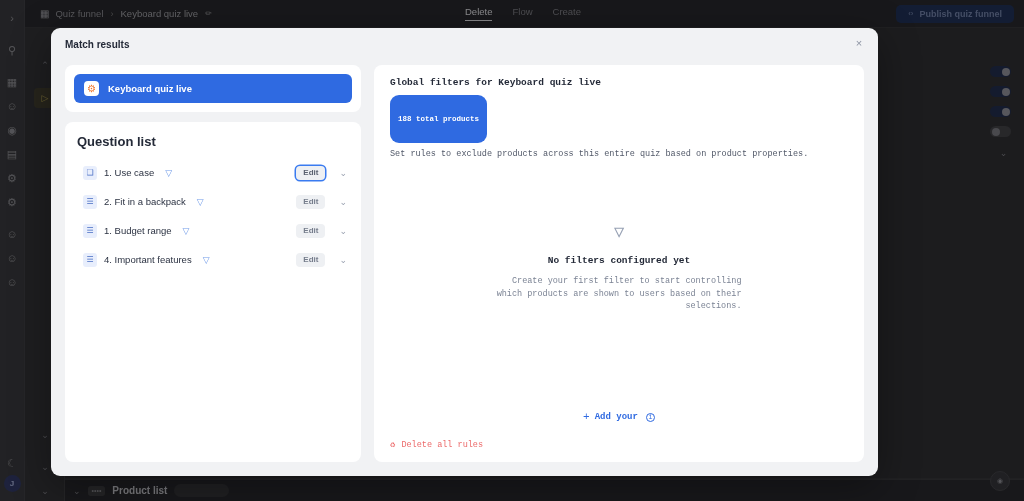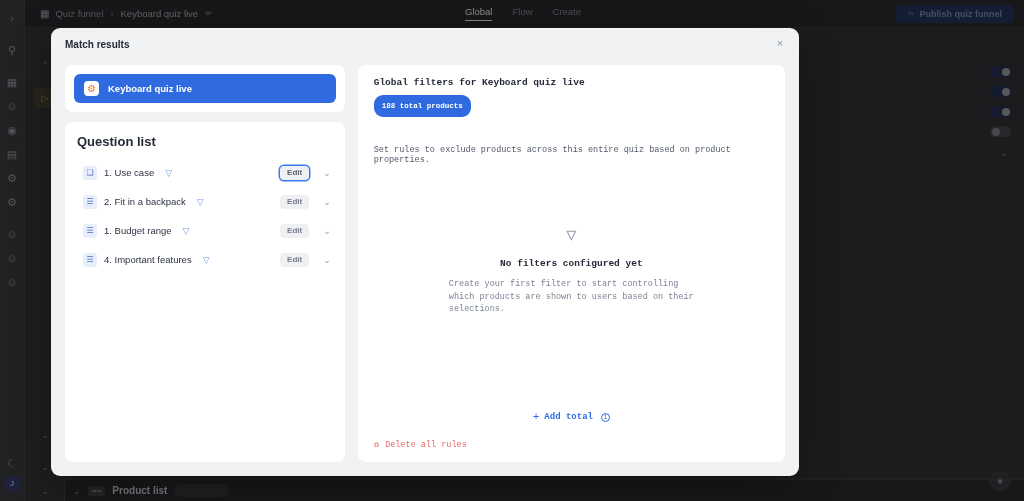--- a/index.html
+++ b/index.html
@@ -104,21 +104,21 @@
   }
   .row-sep {
     position: absolute; left: 65px; right: 0; height: 1px; background: #313133;
   }
 
   
   .scrim { position: absolute; inset: 0; background: rgba(10,10,12,0.42); }
 
   
   .modal {
-    position: absolute; left: 51px; top: 28px; width: 748px; height: 448px;
+    position: absolute; left: 51px; top: 28px; width: 827px; height: 448px;
     background: #f1f2f4; border-radius: 9px; overflow: hidden;
     box-shadow: 0 10px 40px rgba(0,0,0,0.35);
     display: flex; flex-direction: column;
   }
   .modal-head {
     height: 33px; display: flex; align-items: center;
     padding: 0 14px; position: relative; flex: 0 0 auto;
   }
   .modal-title { font-size: 10px; color: #242a38; font-weight: bold; }
   .modal-close {
@@ -169,32 +169,32 @@
   .qrow-chev { color: #9aa1b0; font-size: 9px; margin-left: 7px; }
 
   
   .col-right {
     flex: 1 1 auto; background: #fff; border-radius: 8px;
     padding: 12px 16px 12px 16px; display: flex; flex-direction: column; font-family: Liberation Mono, monospace;
   }
   .gf-title { font-size: 9.5px; font-weight: bold; color: #242a38; }
   .gf-badge {
     display: inline-block; margin-top: 7px; background: #2f6ae1; color: #fff;
-    font-size: 7.5px; font-weight: bold; padding: 7px 8px; border-radius: 9px;
-  }
-  .gf-desc { margin-top: 28px; font-size: 8.5px; color: #515868; }
+    font-size: 7.5px; font-weight: bold; padding: 20px 8px; border-radius: 9px;
+  }
+  .gf-desc { margin-top: 6px; font-size: 8.5px; color: #515868; }
 
   .empty {
     flex: 1 1 auto; display: flex; flex-direction: column;
     align-items: center; justify-content: center; gap: 0; padding-bottom: 36px;
   }
   .empty-ic { color: #97a1b4; font-size: 17px; margin-bottom: 13px; }
   .empty-title { font-size: 9.5px; font-weight: bold; color: #242a38; margin-bottom: 9px; }
   .empty-sub {
-    font-size: 8.5px; color: #7b8394; text-align: left;
+    font-size: 8.5px; color: #7b8394; text-align: right;
     line-height: 1.5; max-width: 245px;
   }
 
   .addrule-wrap { display: flex; justify-content: center; margin-bottom: 16px; }
   .addrule {
     display: flex; align-items: center; gap: 5px;
     color: #2f6ae1; font-size: 9px; font-weight: bold;
   }
   .addrule .plus { font-size: 11px; font-weight: normal; }
   .addrule .info {
@@ -243,21 +243,21 @@
 
   <div class="topbar">
     <div class="bc">
       <span class="grid-ic">▦</span>
       <span>Quiz funnel</span>
       <span class="sep">›</span>
       <span class="cur">Keyboard quiz live</span>
       <span class="pencil">✏</span>
     </div>
     <div class="tabs">
-      <div class="tab active">Global</div>
+      <div class="tab active">Delete</div>
       <div class="tab">Flow</div>
       <div class="tab">Create</div>
     </div>
     <div class="pub">
       <span class="code-ic">‹›</span>
       <span>Publish quiz funnel</span>
     </div>
   </div>
 
   <div class="toggles">
@@ -346,21 +346,21 @@
 
         <div class="empty">
           <div class="empty-ic">▽</div>
           <div class="empty-title">No filters configured yet</div>
           <div class="empty-sub">Create your first filter to start controlling which products are shown to users based on their selections.</div>
         </div>
 
         <div class="addrule-wrap">
           <div class="addrule">
             <span class="plus">+</span>
-            <span>Add total</span>
+            <span>Add your</span>
             <span class="info">i</span>
           </div>
         </div>
 
         <div class="delrules">
           <span class="trash">♻</span>
           <span>Delete all rules</span>
         </div>
       </div>
 

